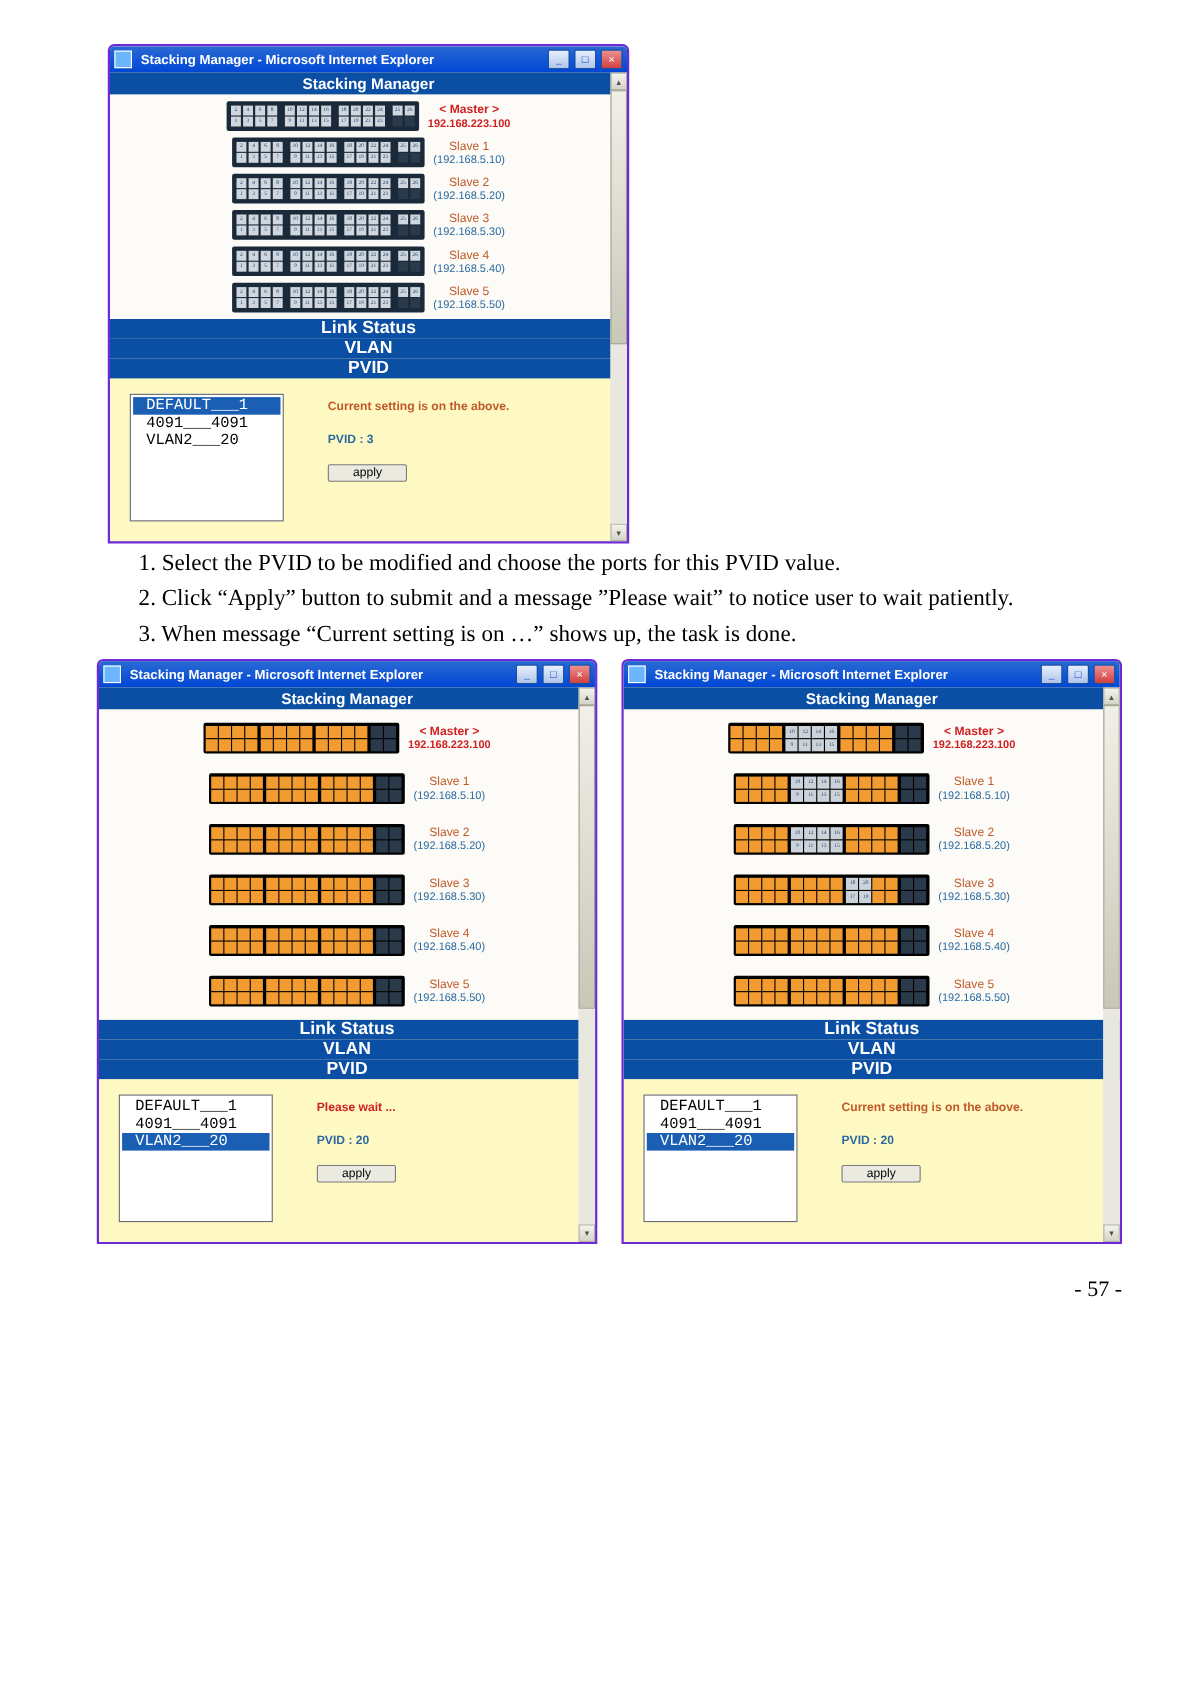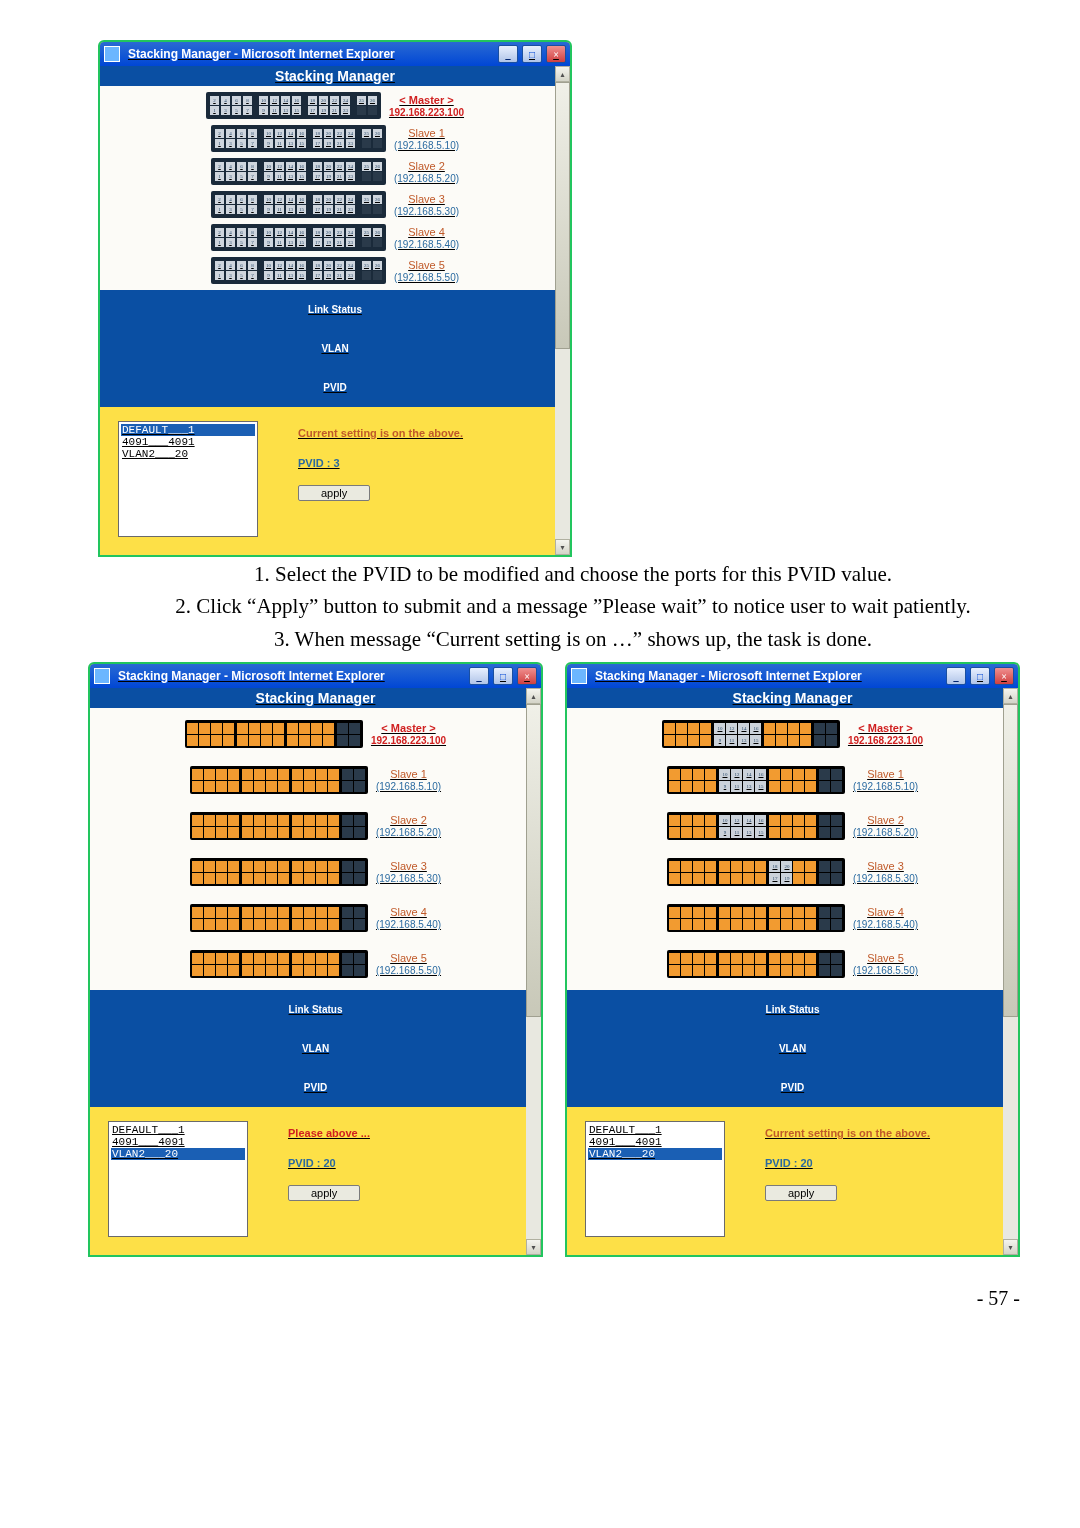--- a/index.html
+++ b/index.html
@@ -9,26 +9,25 @@
     font-size: 16px;
     color: #000;
     background: #fff;
     width: 1080px;
   }
   .page {
     padding: 40px 60px 20px 88px;
   }
   .window {
     width: 470px;
-    border: 2px solid #22c55e;
+    border: 2px solid #6d28d9;
     border-radius: 6px 6px 0 0;
-    background: #fde047;
+    background: #fef9c3;
     position: relative;
     overflow: hidden;
-    text-decoration: underline;
   }
   .titlebar {
     height: 24px;
     background: linear-gradient(#2a6ad3, #0046d5);
     display: flex;
     align-items: center;
     padding: 0 4px;
     gap: 4px;
   }
   .titlebar-icon {
@@ -132,44 +131,44 @@
     font-weight: bold;
     font-size: 11px;
   }
   .sw-master .sw-ip { color: #d02020; font-weight: bold; }
   .link-header {
     background: #0a4fa3;
     color: #fff;
     text-align: center;
     font-family: Verdana, sans-serif;
     font-weight: bold;
-    font-size: 10px;
-    padding: 14px 0;
+    font-size: 16px;
+    padding: 0 0;
   }
   .pvid-body {
     padding: 14px 18px 18px;
     display: flex;
     gap: 40px;
     align-items: flex-start;
     font-family: Verdana, sans-serif;
   }
   .listbox {
     width: 134px;
     height: 110px;
     border: 1px solid #6a6a6a;
     background: #fff;
     font-size: 11px;
     padding: 2px;
     overflow: hidden;
   }
   .listbox div {
-    padding: 0 1px;
+    padding: 0 12px;
     white-space: pre;
     font-family: "Courier New", monospace;
-    font-size: 11px;
+    font-size: 14px;
   }
   .listbox div.sel {
     background: #1a5fb4;
     color: #fff;
   }
   .pvid-right {
     padding-top: 6px;
   }
   .stat-line {
     font-family: Verdana, sans-serif;
@@ -230,21 +229,20 @@
 
   .body-text {
     font-size: 21px;
     margin: 30px 0 6px 0;
     line-height: 1.45;
   }
   .step {
     font-size: 21px;
     margin: 2px 0 2px 38px;
     line-height: 1.45;
-    text-align: center;
   }
 
   .two-col {
     display: flex;
     gap: 22px;
     margin-top: 8px;
   }
   .two-col .window { width: 460px; }
   .two-col .stacking-list { max-height: none; }
   .two-col .stacking-row { min-height: 40px; }
@@ -1048,21 +1046,21 @@
       <div class="link-header">Link Status</div>
       <div class="link-header">VLAN</div>
       <div class="link-header">PVID</div>
       <div class="pvid-body">
         <div class="listbox">
           <div>DEFAULT___1</div>
           <div>4091___4091</div>
           <div class="sel">VLAN2___20</div>
         </div>
         <div class="pvid-right">
-          <div class="stat-line stat-wait">Please above ...</div>
+          <div class="stat-line stat-wait">Please wait ...</div>
           <div class="pvid-value">PVID : 20</div>
           <button class="apply-btn">apply</button>
         </div>
       </div>
       <div class="scrollbar">
         <div class="sbarrow">▴</div>
         <div class="sbtrack">
             <div class="sbthumb"></div>
           </div>
         <div class="sbarrow">▾</div>

